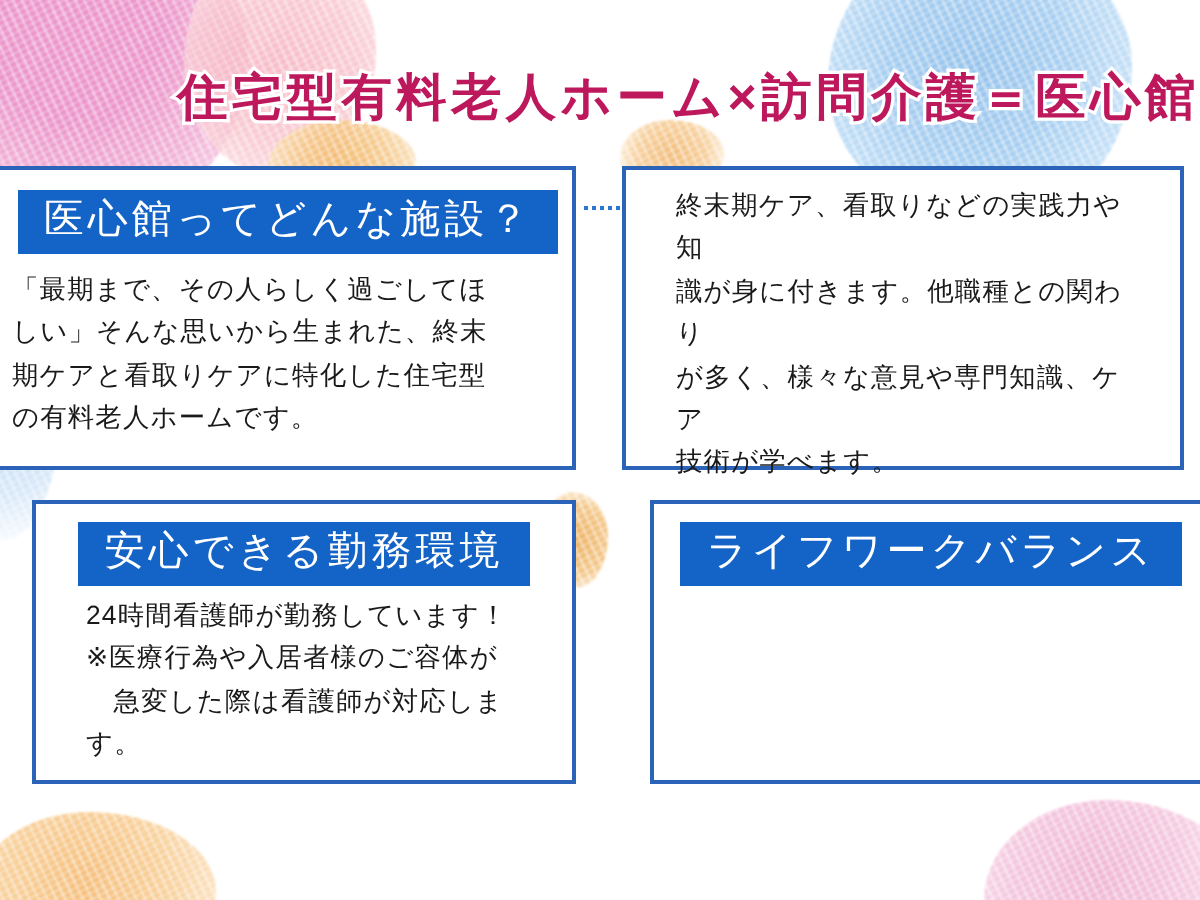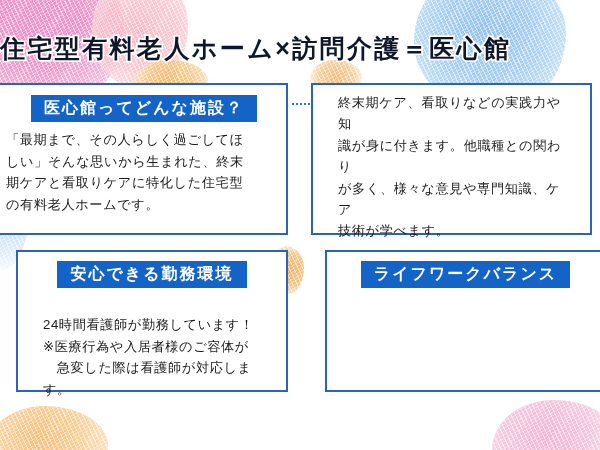--- a/index.html
+++ b/index.html
@@ -98,25 +98,25 @@
     background:
       radial-gradient(circle at 50% 50%, #a9cdef 0%, #c6def6 56%, rgba(198,222,246,0) 100%);
     opacity: 0.7;
   }
 
   
   #title {
     position: absolute;
     left: 0; top: 32px;
     width: 600px;
-    text-align: left;
+    text-align: right;
     font-size: 25px;
     font-weight: bold;
     letter-spacing: 2.4px;
-    color: #0f172a;
+    color: #be185d;
     white-space: nowrap;
     -webkit-text-stroke: 3.2px #ffffff;
     paint-order: stroke fill;
     z-index: 4;
   }
 
   
   .card {
     position: absolute;
     box-sizing: border-box;
@@ -134,22 +134,22 @@
     left: 16px;  top: 250px; width: 272px; height: 142px;
   }
   #card-balance {
     left: 325px; top: 250px; width: 281px; height: 142px;
   }
 
   .card-banner {
     display: inline-block;
     background: #1463c6;
     color: #ffffff;
-    font-size: 16px;
-    font-weight: bold;
+    font-size: 20px;
+    font-weight: normal;
     letter-spacing: 2px;
     padding: 4px 13px 5px 13px;
     white-space: nowrap;
     line-height: 1.15;
   }
   .banner-row {
     text-align: center;
     margin-top: 10px;
   }
   #card-facility .banner-row { padding-left: 8px; }
@@ -161,21 +161,21 @@
     color: #1a1a1a;
     font-size: 13.2px;
     line-height: 1.62;
     letter-spacing: 0.6px;
     margin-top: 7px;
     padding: 0 25px;
     white-space: pre-line;
   }
   #card-facility .card-body { padding: 0 14px 0 12px; }
   #card-workplace .card-body,
-  #card-balance  .card-body { margin-top: 26px; }
+  #card-balance  .card-body { margin-top: 4px; }
 
   
   #connector {
     position: absolute;
     left: 292px; top: 103px;
     width: 18px; height: 0;
     border-top: 2px dotted #2a78d4;
     z-index: 3;
   }
 </style>

